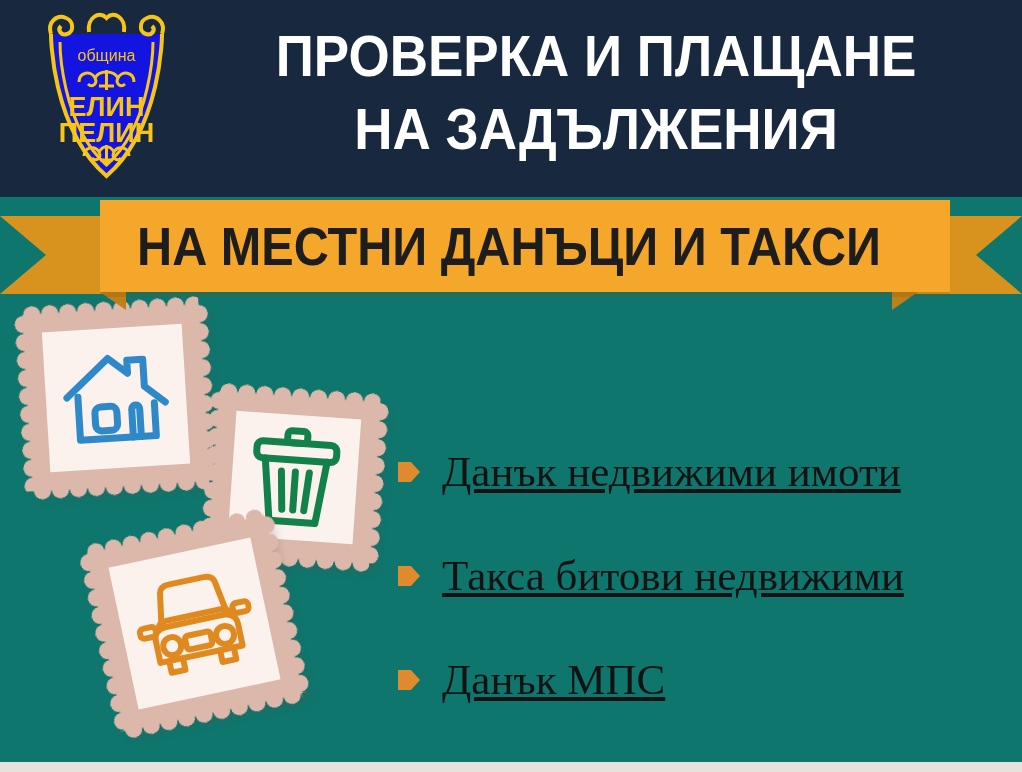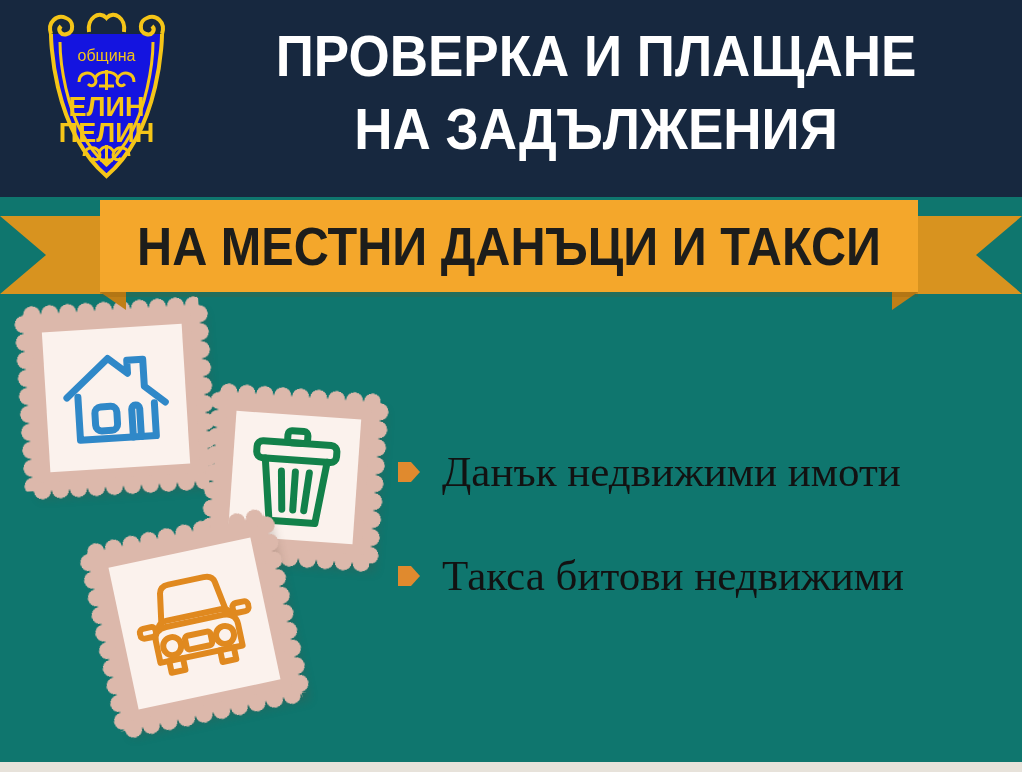--- a/index.html
+++ b/index.html
@@ -41,20 +41,21 @@
   .ribbon-tail{
     position:absolute;top:20px;width:122px;height:78px;
     background:#d8931f;
   }
   .ribbon-tail.left{left:0;clip-path:polygon(0 0,122px 0,122px 78px,0 78px,46px 39px);}
   .ribbon-tail.right{right:0;clip-path:polygon(0 0,122px 0,76px 39px,122px 78px,0 78px);}
   .ribbon-band{
     position:absolute;left:100px;top:4px;width:818px;height:92px;
     background:#f4a72b;
     box-shadow:0 5px 0 0 rgba(120,80,10,0.18);
+    padding-left:32px;
   }
   .ribbon-band .ribbon-text{
     position:absolute;left:0;top:0;width:818px;height:92px;
     display:flex;align-items:center;justify-content:center;
     color:#1d1d1b;
     font-family:"Liberation Sans", sans-serif;
     font-weight:bold;
     font-size:54px;
     letter-spacing:0px;
     transform:scaleX(0.9);
@@ -117,20 +118,21 @@
     background:#e08a2e;
     clip-path:polygon(0 3px,13px 3px,22px 13px,13px 23px,0 23px);
     margin-right:22px;
   }
   .bullet-label{
     color:#121212;
     font-family:"Liberation Serif", serif;
     font-size:43px;
     line-height:46px;
     white-space:nowrap;
+    text-decoration:underline;
   }
 </style>
 </head>
 <body>
 
 <div id="stage">
 
   <div class="header">
 
     <div class="logo">
@@ -236,15 +238,19 @@
     <div class="bullet-row">
       <span class="bullet-mark"></span>
       <span class="bullet-label">Данък недвижими имоти</span>
     </div>
 
     <div class="bullet-row">
       <span class="bullet-mark"></span>
       <span class="bullet-label">Такса битови недвижими</span>
     </div>
 
+    <div class="bullet-row">
+      <span class="bullet-mark"></span>
+      <span class="bullet-label">Данък МПС</span>
+    </div>
   </div>
 
 </div>
 
 </body></html>

